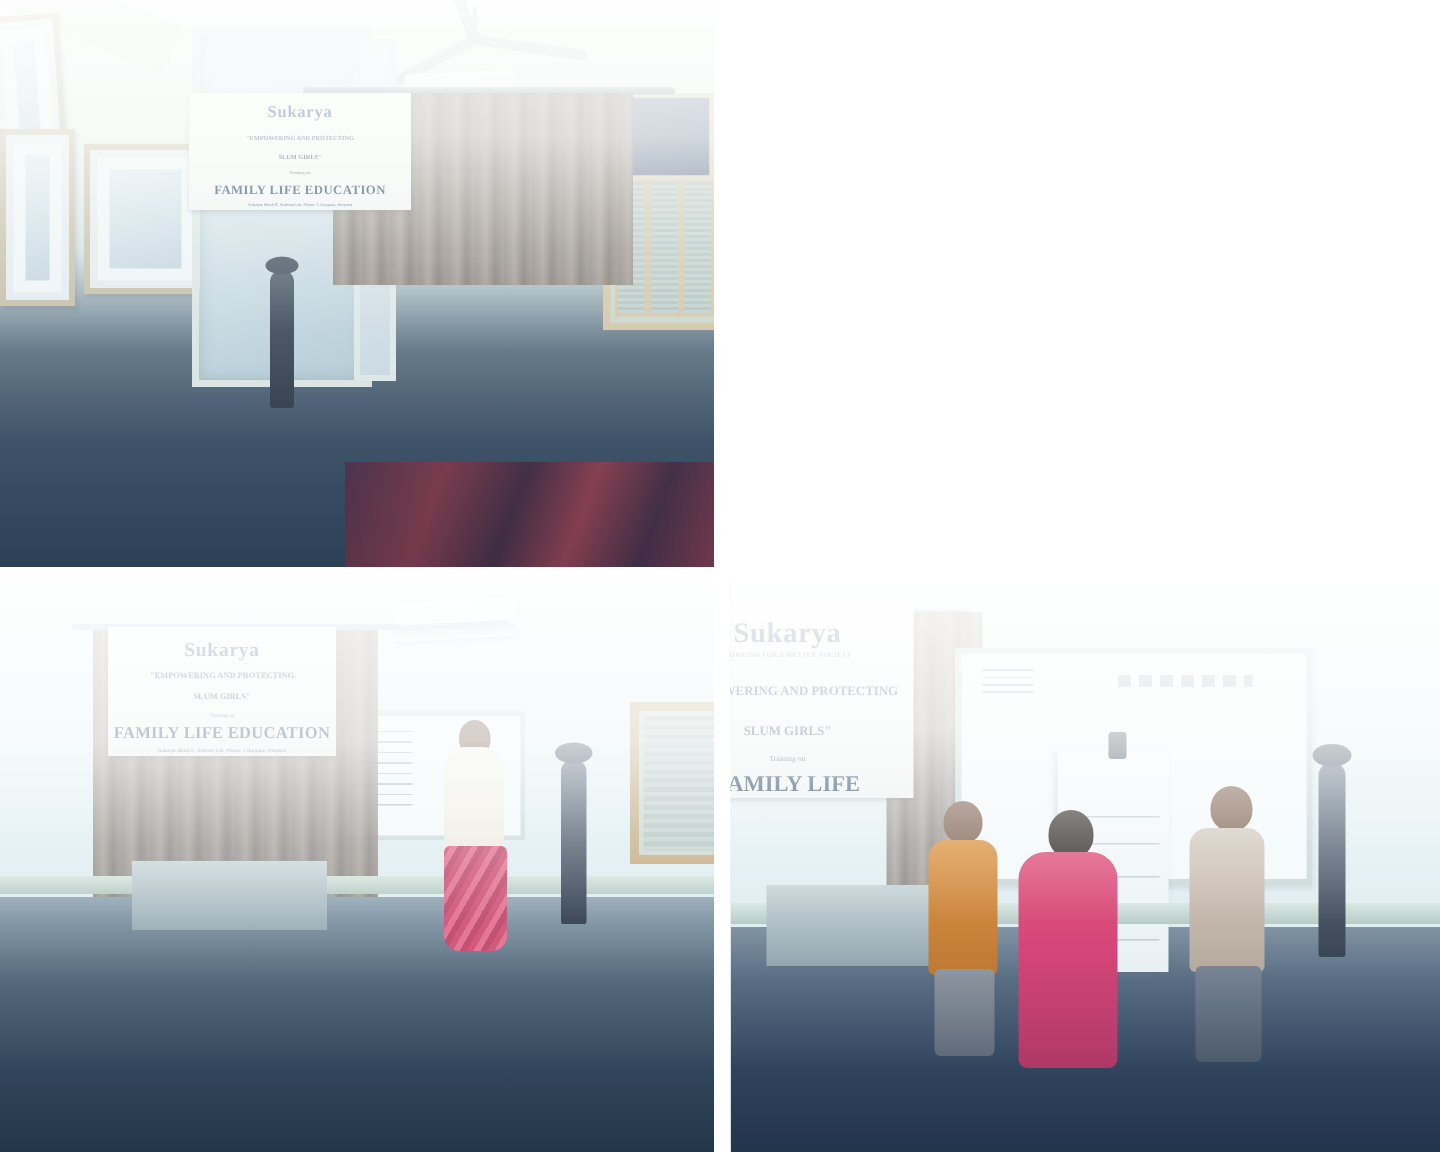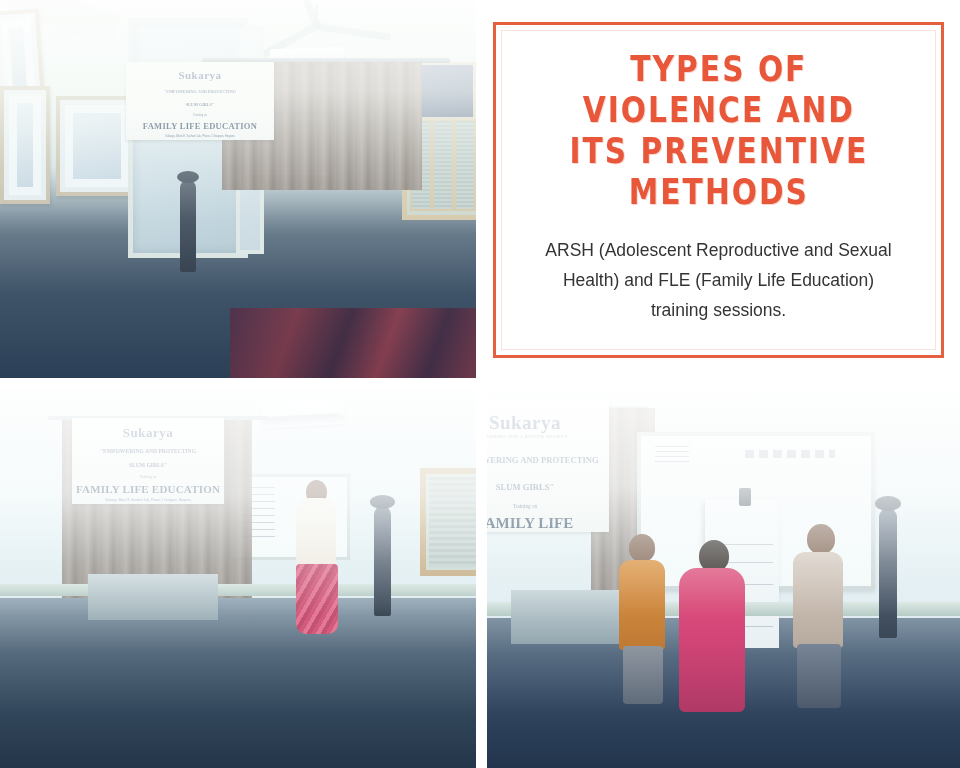--- a/index.html
+++ b/index.html
@@ -558,29 +558,16 @@
         
         
         
         
         
       </div>
     </div>
     <div class="haze" style="background:linear-gradient(180deg, rgba(255,255,255,.92) 0%, rgba(251,253,253,.78) 26%, rgba(234,245,247,.34) 46%, rgba(190,218,228,.12) 60%, rgba(105,155,185,.10) 100%);"></div>
   </div>
 
-  <div id="text-panel">
-    <div id="title-card">
-      <div id="title-card-inner">
-        <h1 id="headline">
-            <span style="display: block;">TYPES OF</span>
-            <span style="display: block;">VIOLENCE AND</span>
-            <span style="display: block;">ITS PREVENTIVE</span>
-            <span style="display: block;">METHODS</span>
-          </h1>
-        <p id="subhead">ARSH (Adolescent Reproductive and Sexual Health) and FLE (Family Life Education) training sessions.</p>
-      </div>
-    </div>
-  </div>
 
   <div class="gutter" id="gutter-h"></div>
   <div class="gutter" id="gutter-v"></div>
 </div>
 
 </body></html>

